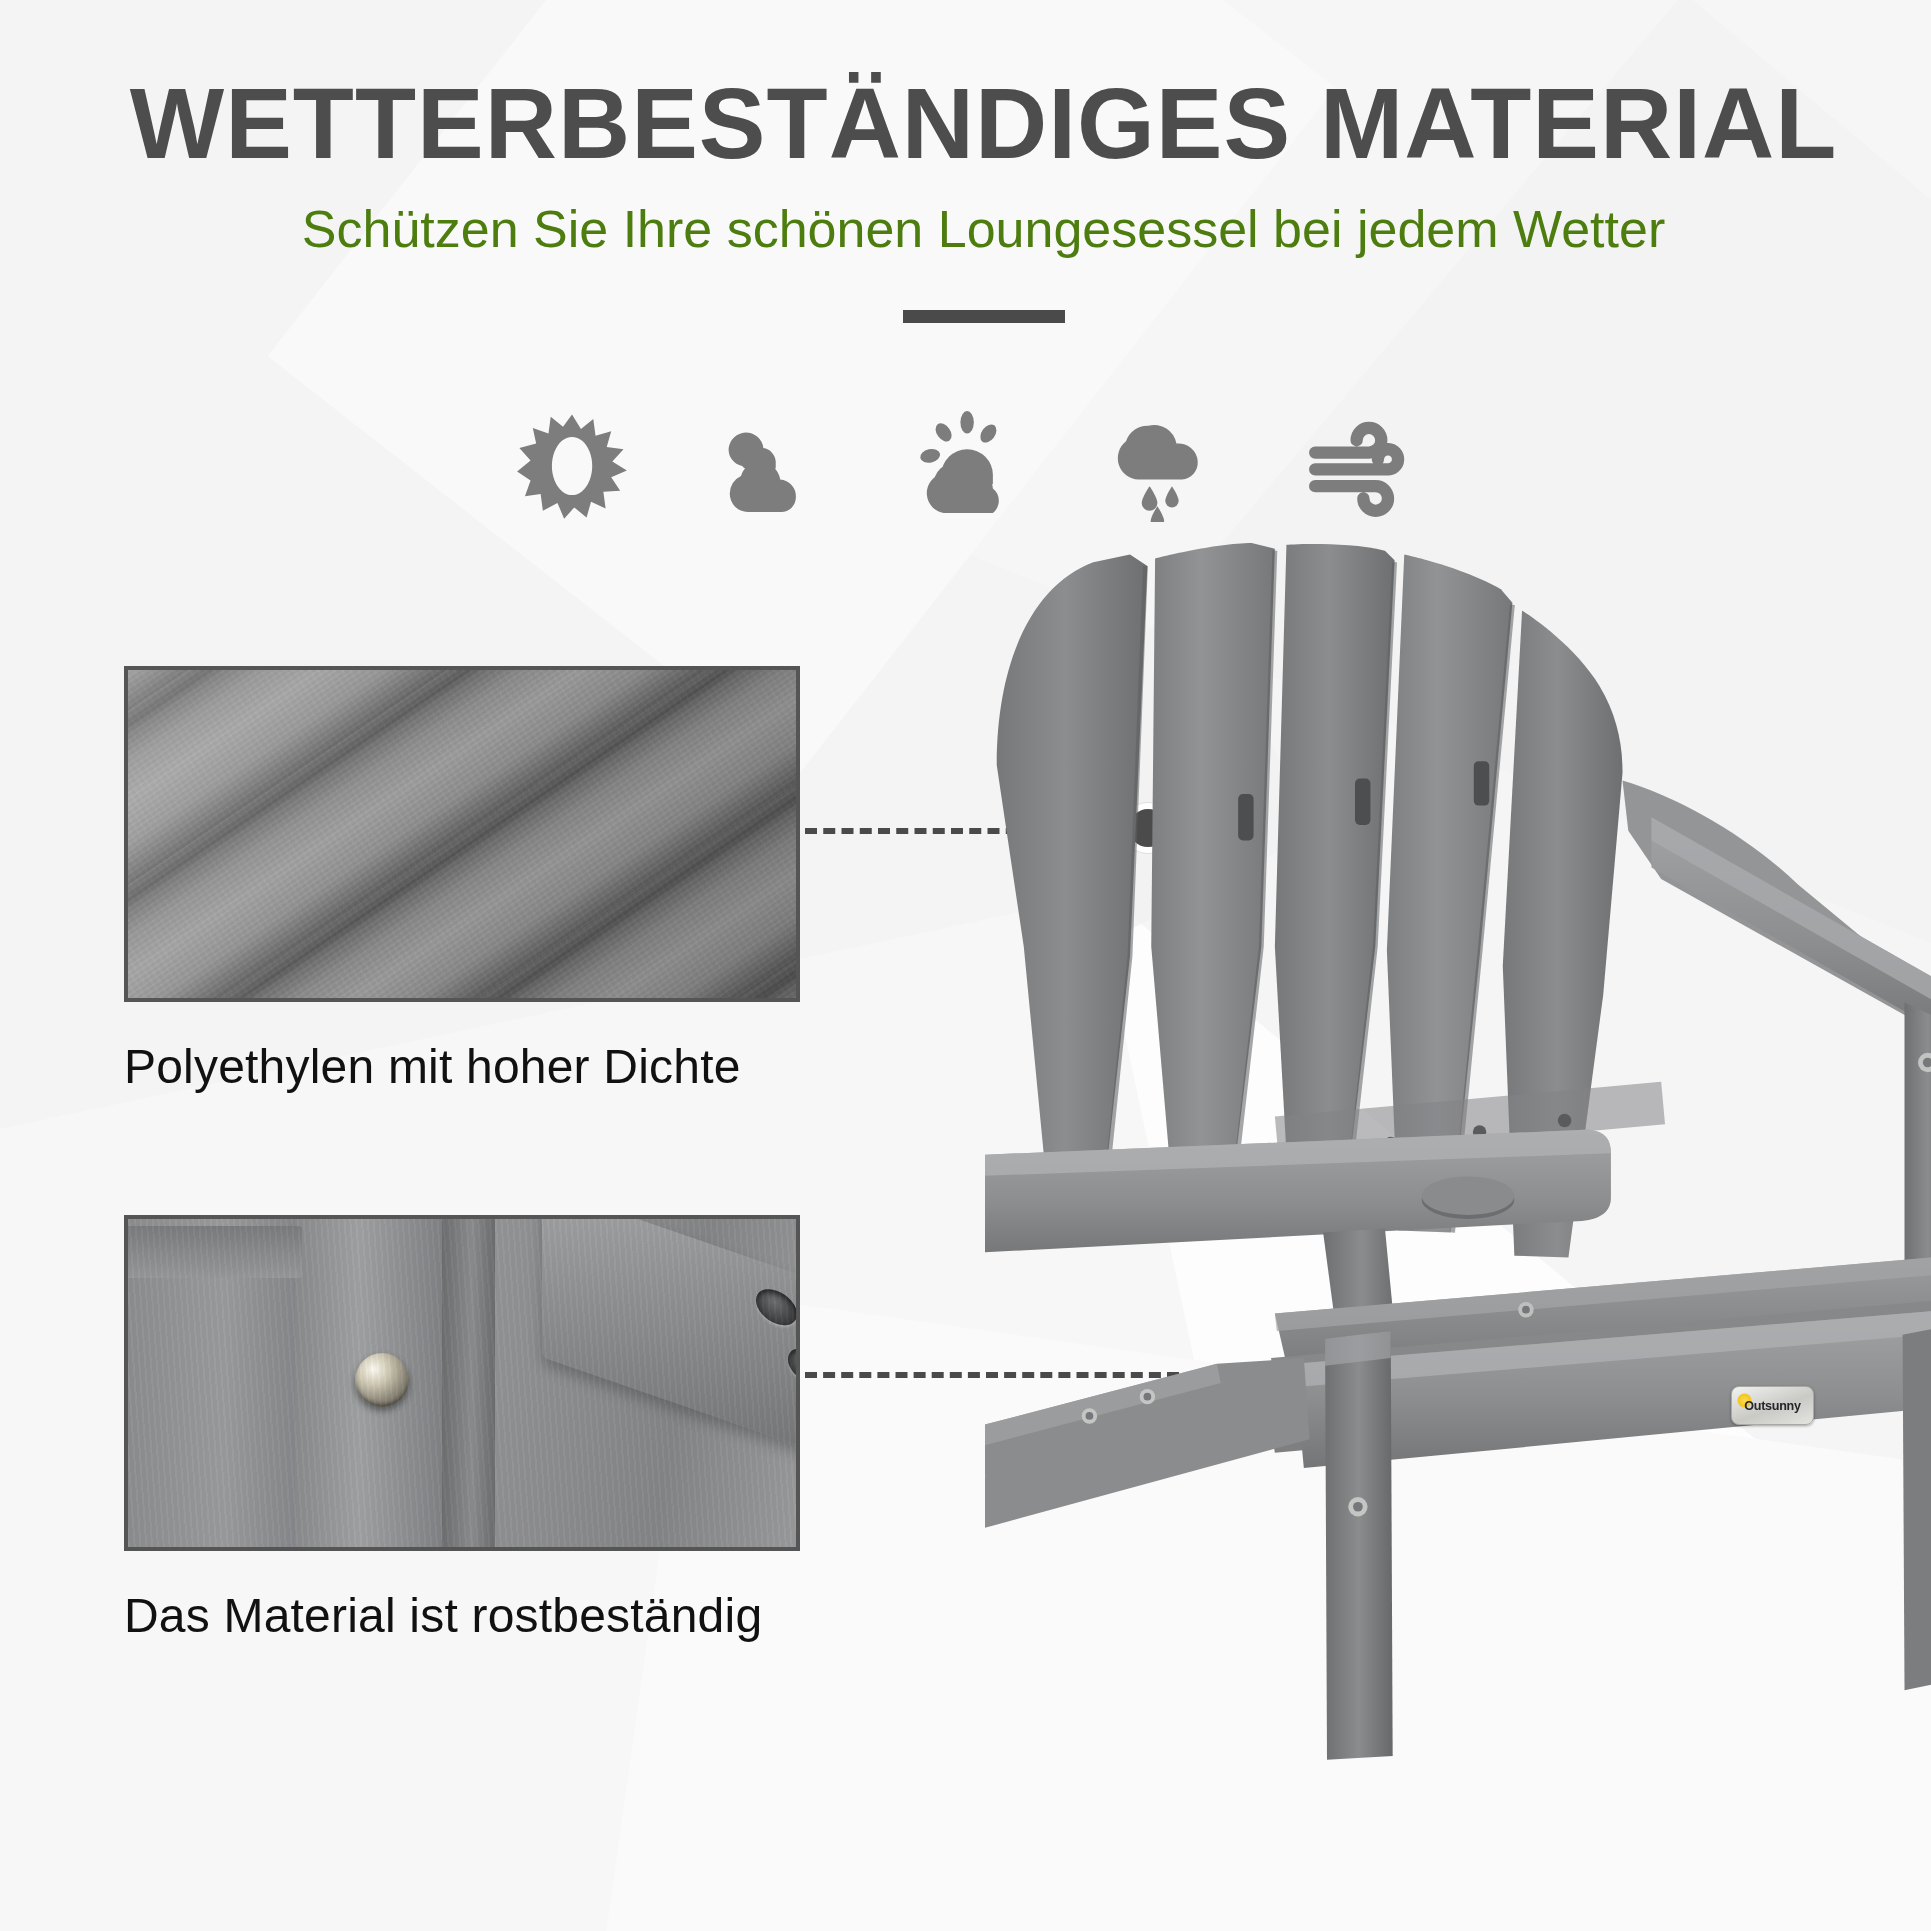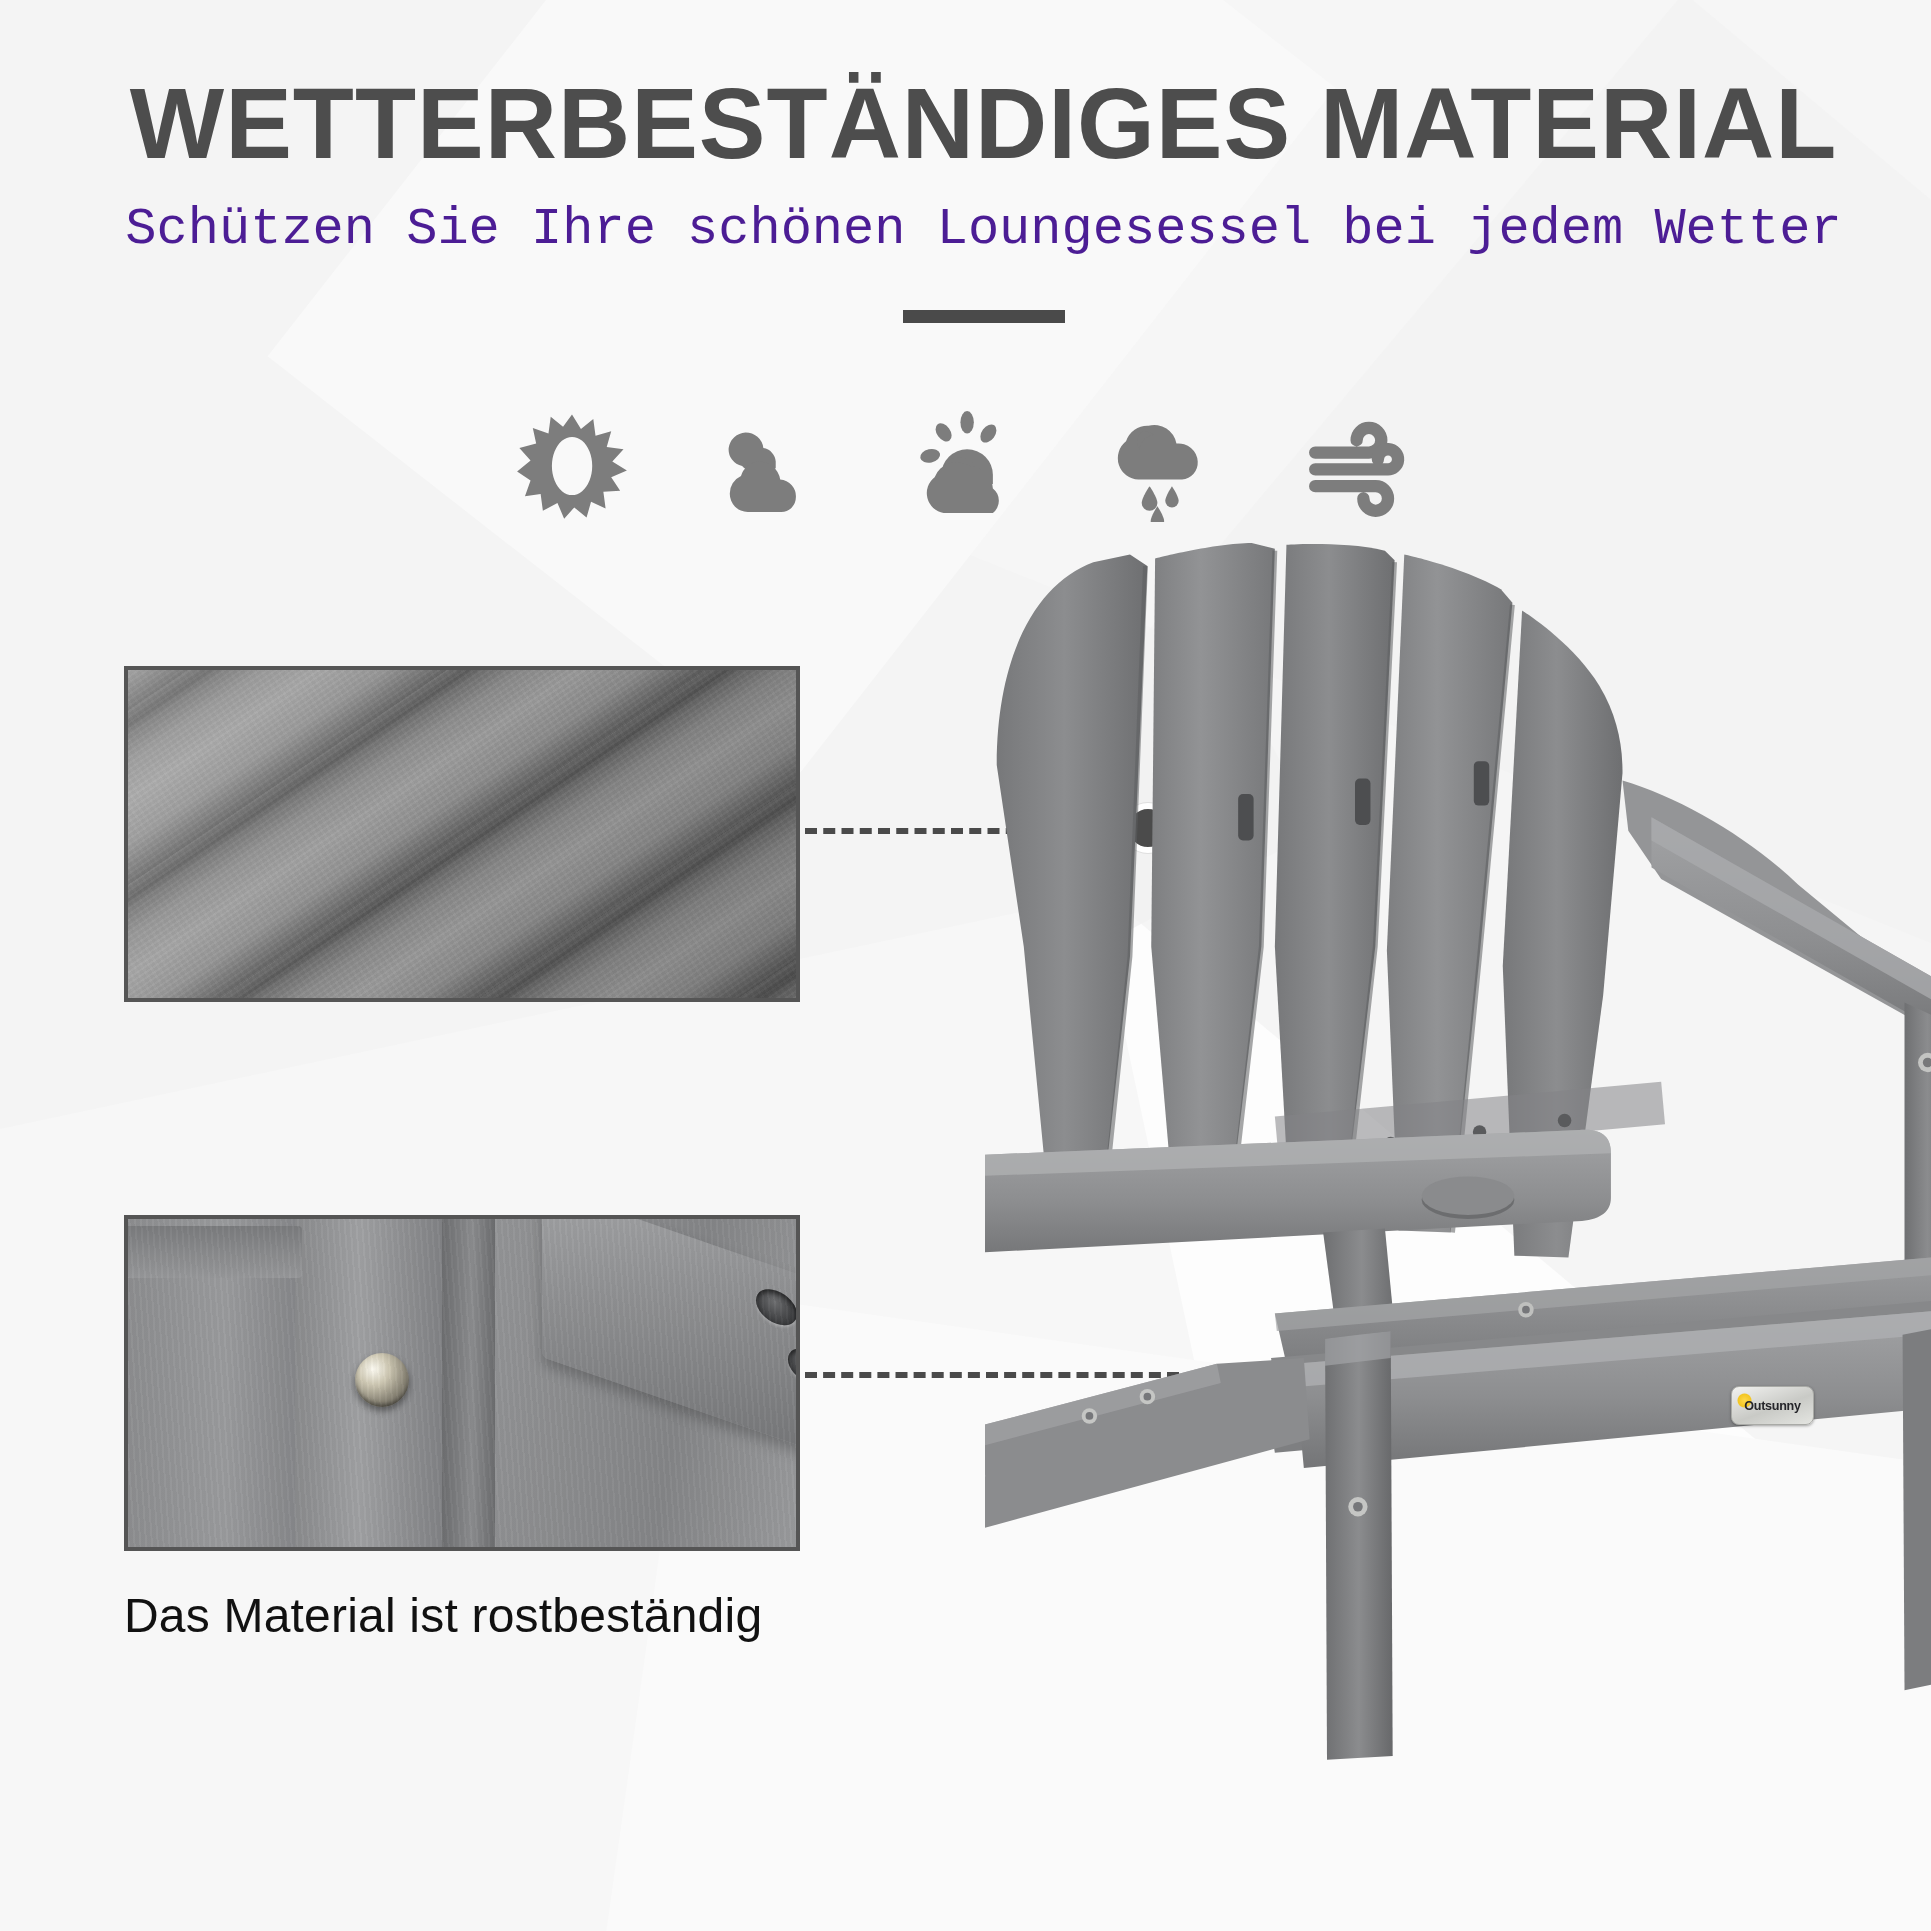--- a/index.html
+++ b/index.html
@@ -20,22 +20,22 @@
   .f5{top:1400px;left:628px;width:1641px;height:869px;background:#fafafa;transform:rotate(8deg);}
   .f6{top:-116px;left:367px;width:869px;height:676px;background:#f9f9f9;transform:rotate(-52deg);}
 
   
   #header{position:absolute;left:8px;right:0;top:70px;text-align:center;margin-left:28px;}
   #title{
     font-size:100px;font-weight:700;letter-spacing:1px;color:#4d4d4d;
     line-height:1.06;margin:0;white-space:nowrap;
   }
   #subtitle{
-    font-size:52px;font-weight:400;color:#4c1d95;margin:25px 0 0 0;
-    line-height:1.1;white-space:nowrap;font-family:Liberation Mono, monospace;
+    font-size:52px;font-weight:400;color:#4d7c0f;margin:25px 0 0 0;
+    line-height:1.1;white-space:nowrap;
   }
   #divider{
     width:162px;height:12.6px;background:#4a4a4a;margin:52px auto 0 auto;
   }
 
   
   #icon-row{
     position:absolute;top:410px;left:0;right:0;
     display:flex;justify-content:center;align-items:center;gap:85px;
   }
@@ -185,20 +185,21 @@
   </span>
 
 </div>
 
 <div class="card" id="card-1">
   <div class="photo">
     <div class="slats"></div>
     <div class="grain"></div>
     <div class="sheen"></div>
   </div>
+  <div class="caption">Polyethylen mit hoher Dichte</div>
 </div>
 
 <div class="card" id="card-2">
   <div class="photo">
     <div class="p2">
       <div class="post pA"></div>
       <div class="post pB"></div>
       <div class="post pC"></div>
       <div class="post pD"></div>
       <div class="ledge"></div>

